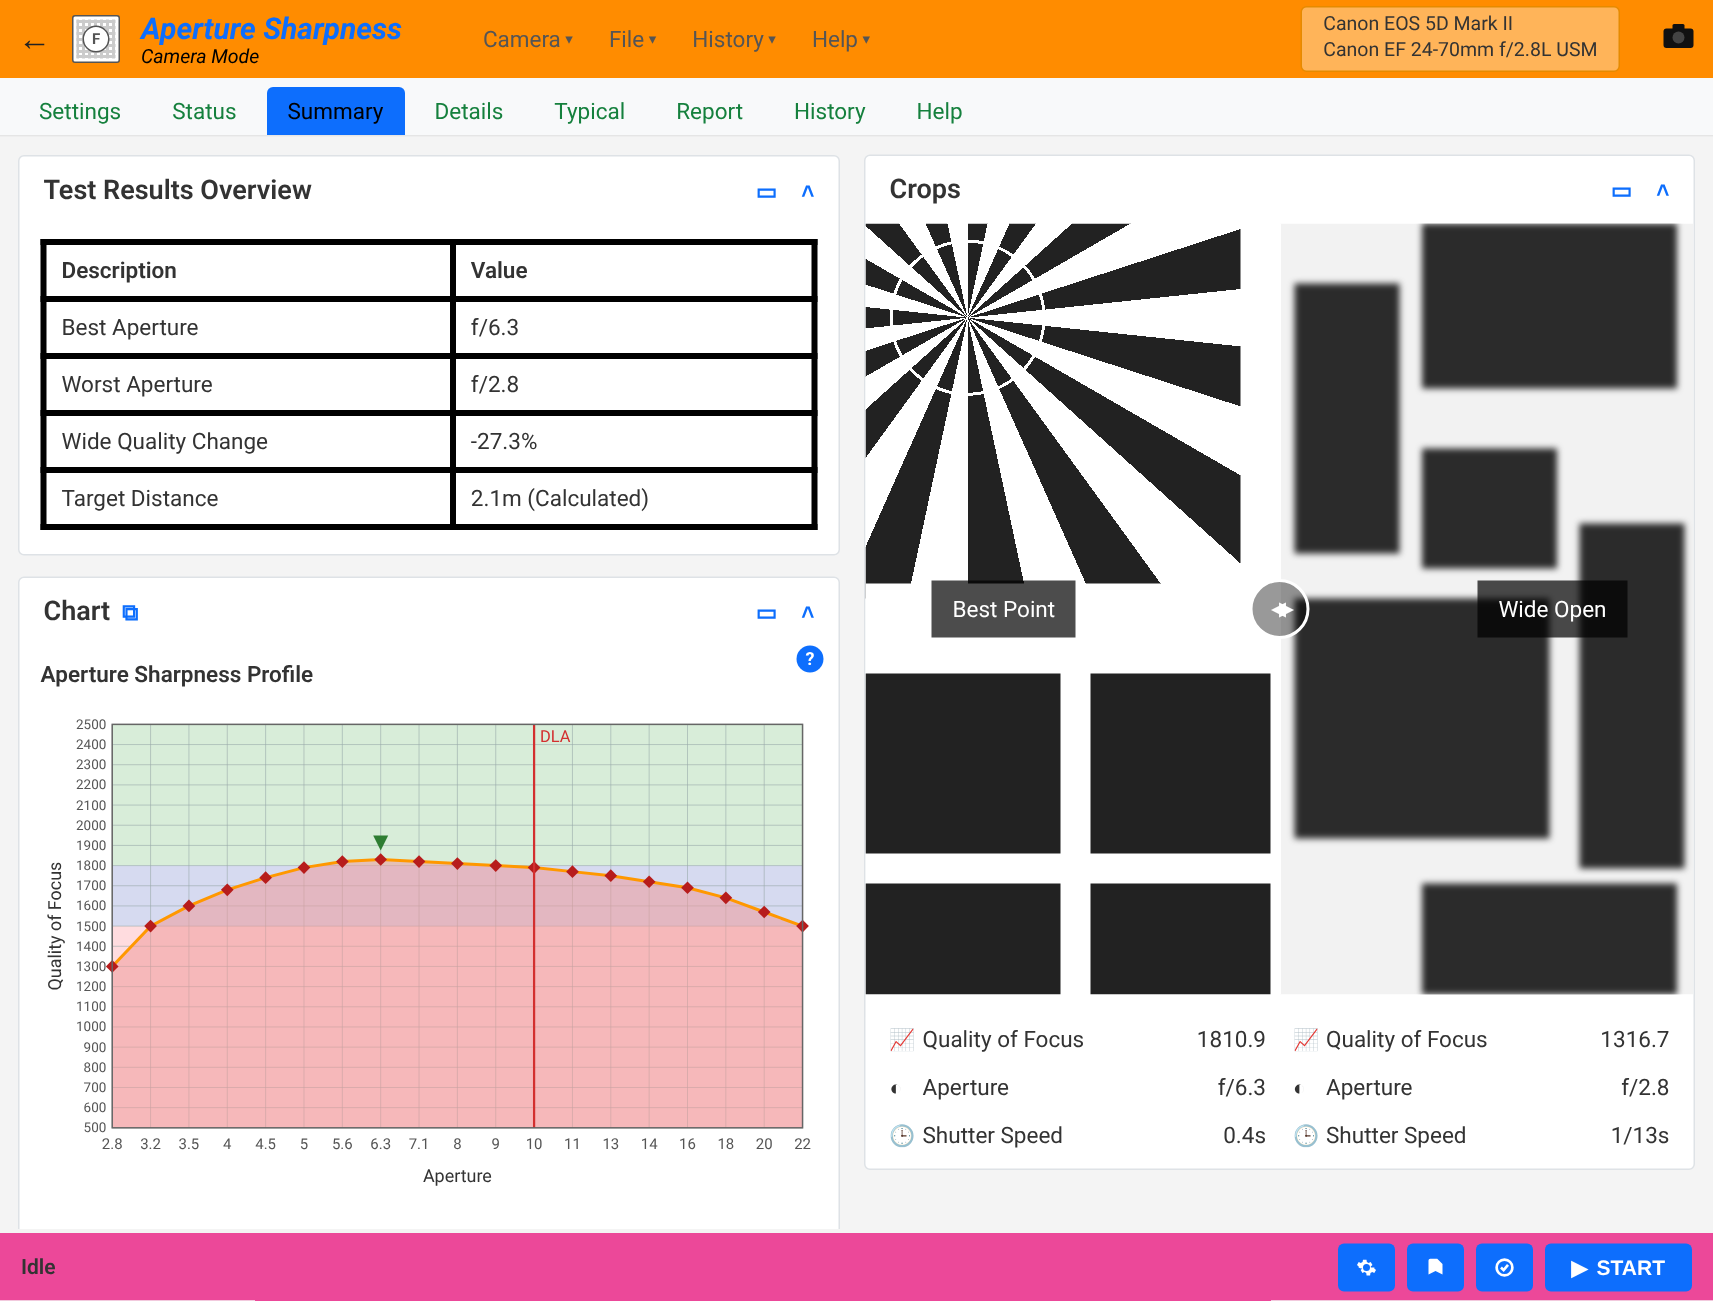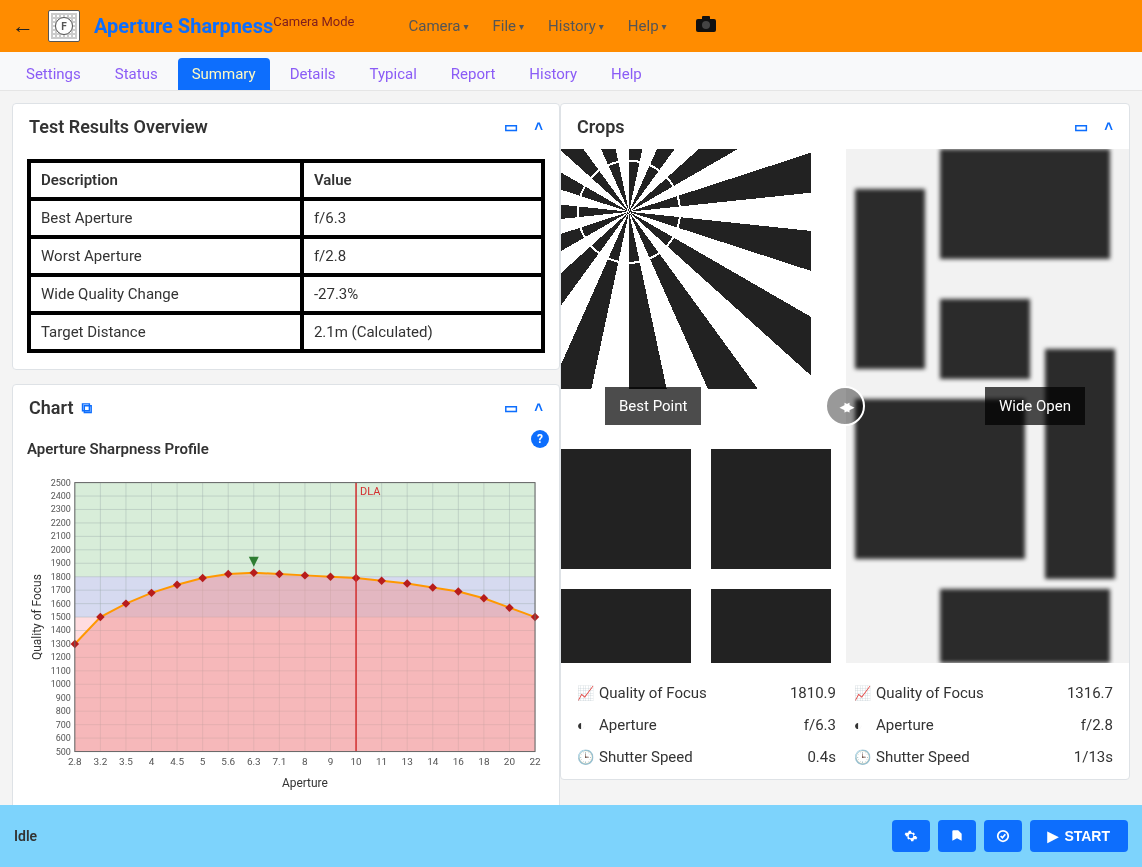--- a/index.html
+++ b/index.html
@@ -2,32 +2,32 @@
 <html><head>
 <meta charset="utf-8">
 <style>
 * { box-sizing: border-box; margin: 0; padding: 0; }
 body { font-family: -apple-system, "Segoe UI", Roboto, sans-serif; font-size: 14px; color: #333; background: #f4f4f4; width: 1142px; height: 867px; overflow: hidden; position: relative; }
 .topbar { background: #ff8c00; height: 52px; display: flex; align-items: center; padding: 0 12px; gap: 14px; }
 .back-btn { font-size: 22px; color: #222; cursor: pointer; }
 .logo { width: 32px; height: 32px; background: #fff; border: 1px solid #555; border-radius: 2px; display:flex;align-items:center;justify-content:center;font-size:10px;font-weight:bold;color:#555;position:relative;overflow:hidden;}
 .logo::before{content:"";position:absolute;inset:2px;background:repeating-linear-gradient(0deg,#333 0 2px,transparent 2px 4px),repeating-linear-gradient(90deg,#333 0 2px,transparent 2px 4px);opacity:.25;}
 .logo span{position:relative;z-index:1;background:#fff;border-radius:50%;width:18px;height:18px;display:flex;align-items:center;justify-content:center;border:1px solid #555;font-weight:bold;}
-.title-block { display:flex; flex-direction:row; }
+.title-block { display:flex; flex-direction:column;font-style:italic; }
 .title-block .main { font-size: 20px; font-weight: 700; color: #0d6efd; }
-.title-block .sub { font-size: 13px; color: #7f1d1d; }
+.title-block .sub { font-size: 13px; color: #000000; }
 .top-menus { display:flex; gap: 24px; margin-left: 40px; }
 .top-menu { color:#555; font-size:15px; cursor:pointer; display:flex;align-items:center;gap:3px;}
 .top-menu::after{content:"▾";font-size:10px;}
 .cam-info { margin-left:auto; background:#ffb459; border:1px solid #e68a00; border-radius:4px; padding:4px 14px; font-size:13px; color:#333; line-height:1.3;}
 .cam-icon { margin-left:14px; font-size:20px;}
 .subtabs { background:#f8f9fa; border-bottom:1px solid #e5e5e5; display:flex; gap:6px; padding:6px 12px 0;}
-.subtab { color:#8b5cf6; padding:7px 14px; border-radius:4px 4px 0 0; cursor:pointer; font-size:15px;}
-.subtab.active { background:#0d6efd; color:#fef9c3; }
-.content { display:flex; padding:12px 12px 0; height:calc(100% - 52px - 42px - 45px); overflow:hidden;}
+.subtab { color:#15803d; padding:7px 14px; border-radius:4px 4px 0 0; cursor:pointer; font-size:15px;}
+.subtab.active { background:#0d6efd; color:#000000; }
+.content { display:flex; gap:16px; padding:12px 12px 0; height:calc(100% - 52px - 42px - 45px); overflow:hidden;}
 .left-col { flex:0 0 548px; display:flex; flex-direction:column; gap:14px; overflow:auto;}
 .right-col { flex:1; }
 .panel { background:#fff; border:1px solid #dee2e6; border-radius:4px; }
 .panel-hdr { display:flex; align-items:center; padding:12px 16px; font-size:18px; font-weight:600; color:#333;}
 .panel-hdr .actions { margin-left:auto; display:flex; gap:16px; color:#0d6efd; font-size:15px;}
 .panel-body { padding:10px 14px 16px; }
 table.res { width:100%; border-collapse:collapse; }
 table.res th, table.res td { border:4px solid #000000; padding:8px 10px; text-align:left; font-size:15px;}
 table.res th { font-weight:600; background:#fff;}
 .copy-icon { color:#0d6efd; font-size:15px; margin-left:8px;}
@@ -43,21 +43,21 @@
 .divider-handle { position:absolute; left:50%; top:50%; transform:translate(-50%,-50%); width:40px;height:40px;border:2px solid #fff;border-radius:50%;background:rgba(0,0,0,.4);color:#fff;display:flex;align-items:center;justify-content:center;font-size:13px;letter-spacing:-4px;z-index:4;}
 .img-label { position:absolute; top:50%; transform:translateY(-50%); background:rgba(0,0,0,.7); color:#fff; padding:10px 14px; font-size:15px; z-index:4;}
 .img-label.left { left:44px;}
 .img-label.right { right:44px;margin-left:12px;}
 .metrics { display:flex; gap:18px; padding:14px 16px 6px;}
 .metric-col { flex:1; }
 .metric-row { display:flex; align-items:center; padding:7px 0; font-size:15px;}
 .metric-row .mi { width:22px; color:#333; font-size:14px;}
 .metric-row .ml { flex:1; }
 .metric-row .mv { }
-.bottombar { position:absolute; left:0; right:0; bottom:0; height:62px; background:#7dd3fc; display:flex; align-items:center; padding:0 14px;}
+.bottombar { position:absolute; left:0; right:0; bottom:0; height:45px; background:#ec4899; display:flex; align-items:center; padding:0 14px;}
 .status-txt { font-weight:600; color:#333;}
 .bottom-actions { margin-left:auto; display:flex; gap:8px;}
 .btn { background:#0d6efd; color:#fff; border:none; padding:8px 12px; border-radius:4px; font-size:14px; cursor:pointer; display:flex;align-items:center;gap:6px;}
 .btn.start { padding:8px 18px; font-weight:600;}
 svg.chart { width:100%; height:340px; }
 
 .pat-left { background:
   radial-gradient(circle at 30% 28%, transparent 0 50px, #fff 50px 52px, transparent 52px),
   conic-gradient(from 0deg at 30% 28%, #222 0 12deg, #fff 12deg 24deg, #222 24deg 36deg,#fff 36deg 48deg,#222 48deg 60deg,#fff 60deg 72deg,#222 72deg 84deg,#fff 84deg 96deg,#222 96deg 108deg,#fff 108deg 120deg,#222 120deg 132deg,#fff 132deg 144deg,#222 144deg 156deg,#fff 156deg 168deg,#222 168deg 180deg,#fff 180deg 192deg,#222 192deg 204deg,#fff 204deg 216deg,#222 216deg 228deg,#fff 228deg 240deg,#222 240deg 252deg,#fff 252deg 264deg,#222 264deg 276deg,#fff 276deg 288deg,#222 288deg 300deg,#fff 300deg 312deg,#222 312deg 324deg,#fff 324deg 336deg,#222 336deg 348deg,#fff 348deg 360deg),
   linear-gradient(#fff,#fff);
@@ -95,20 +95,24 @@
   <div class="title-block">
     <div class="main">Aperture Sharpness</div>
     <div class="sub">Camera Mode</div>
   </div>
   <div class="top-menus" id="top-menus">
       <span class="top-menu">Camera</span>
       <span class="top-menu">File</span>
       <span class="top-menu">History</span>
       <span class="top-menu">Help</span>
     </div>
+  <div class="cam-info">
+    <div>Canon EOS 5D Mark II</div>
+    <div>Canon EF 24-70mm f/2.8L USM</div>
+  </div>
   <span class="cam-icon">
     <svg width="22" height="18" viewBox="0 0 22 18">
         <rect x="1" y="4" width="20" height="13" rx="2" fill="#111"></rect>
         <rect x="7" y="1" width="8" height="4" rx="1" fill="#111"></rect>
         <circle cx="11" cy="10" r="4" fill="#444"></circle>
       </svg>
   </span>
 </div>
 
 <div class="subtabs" id="subtabs">

